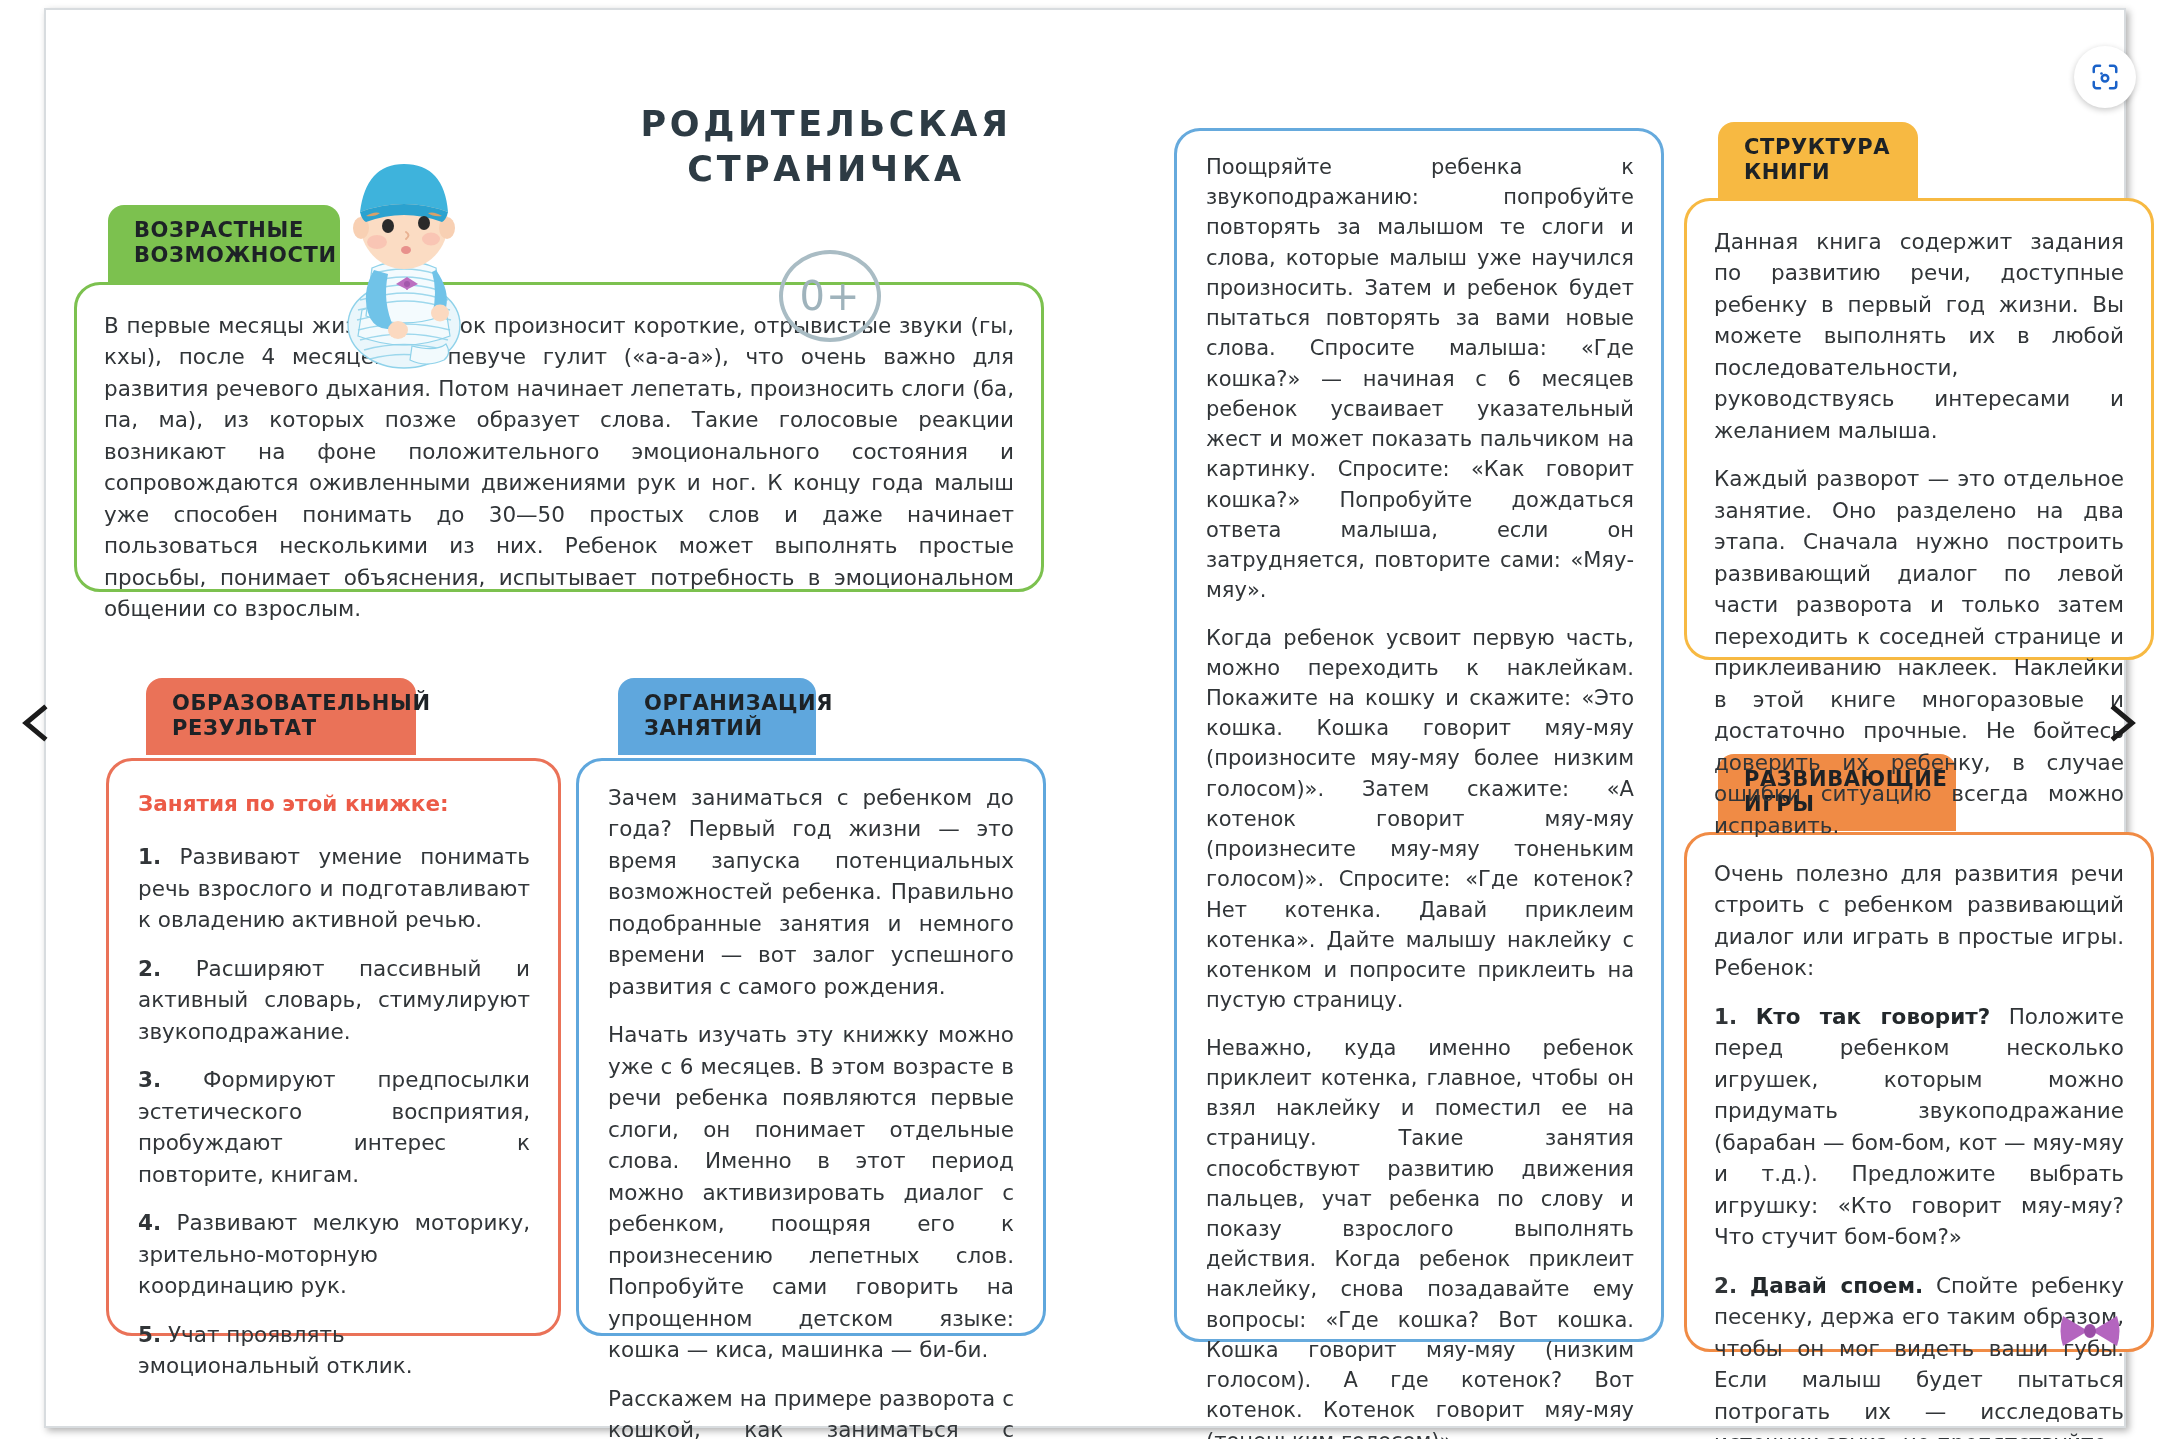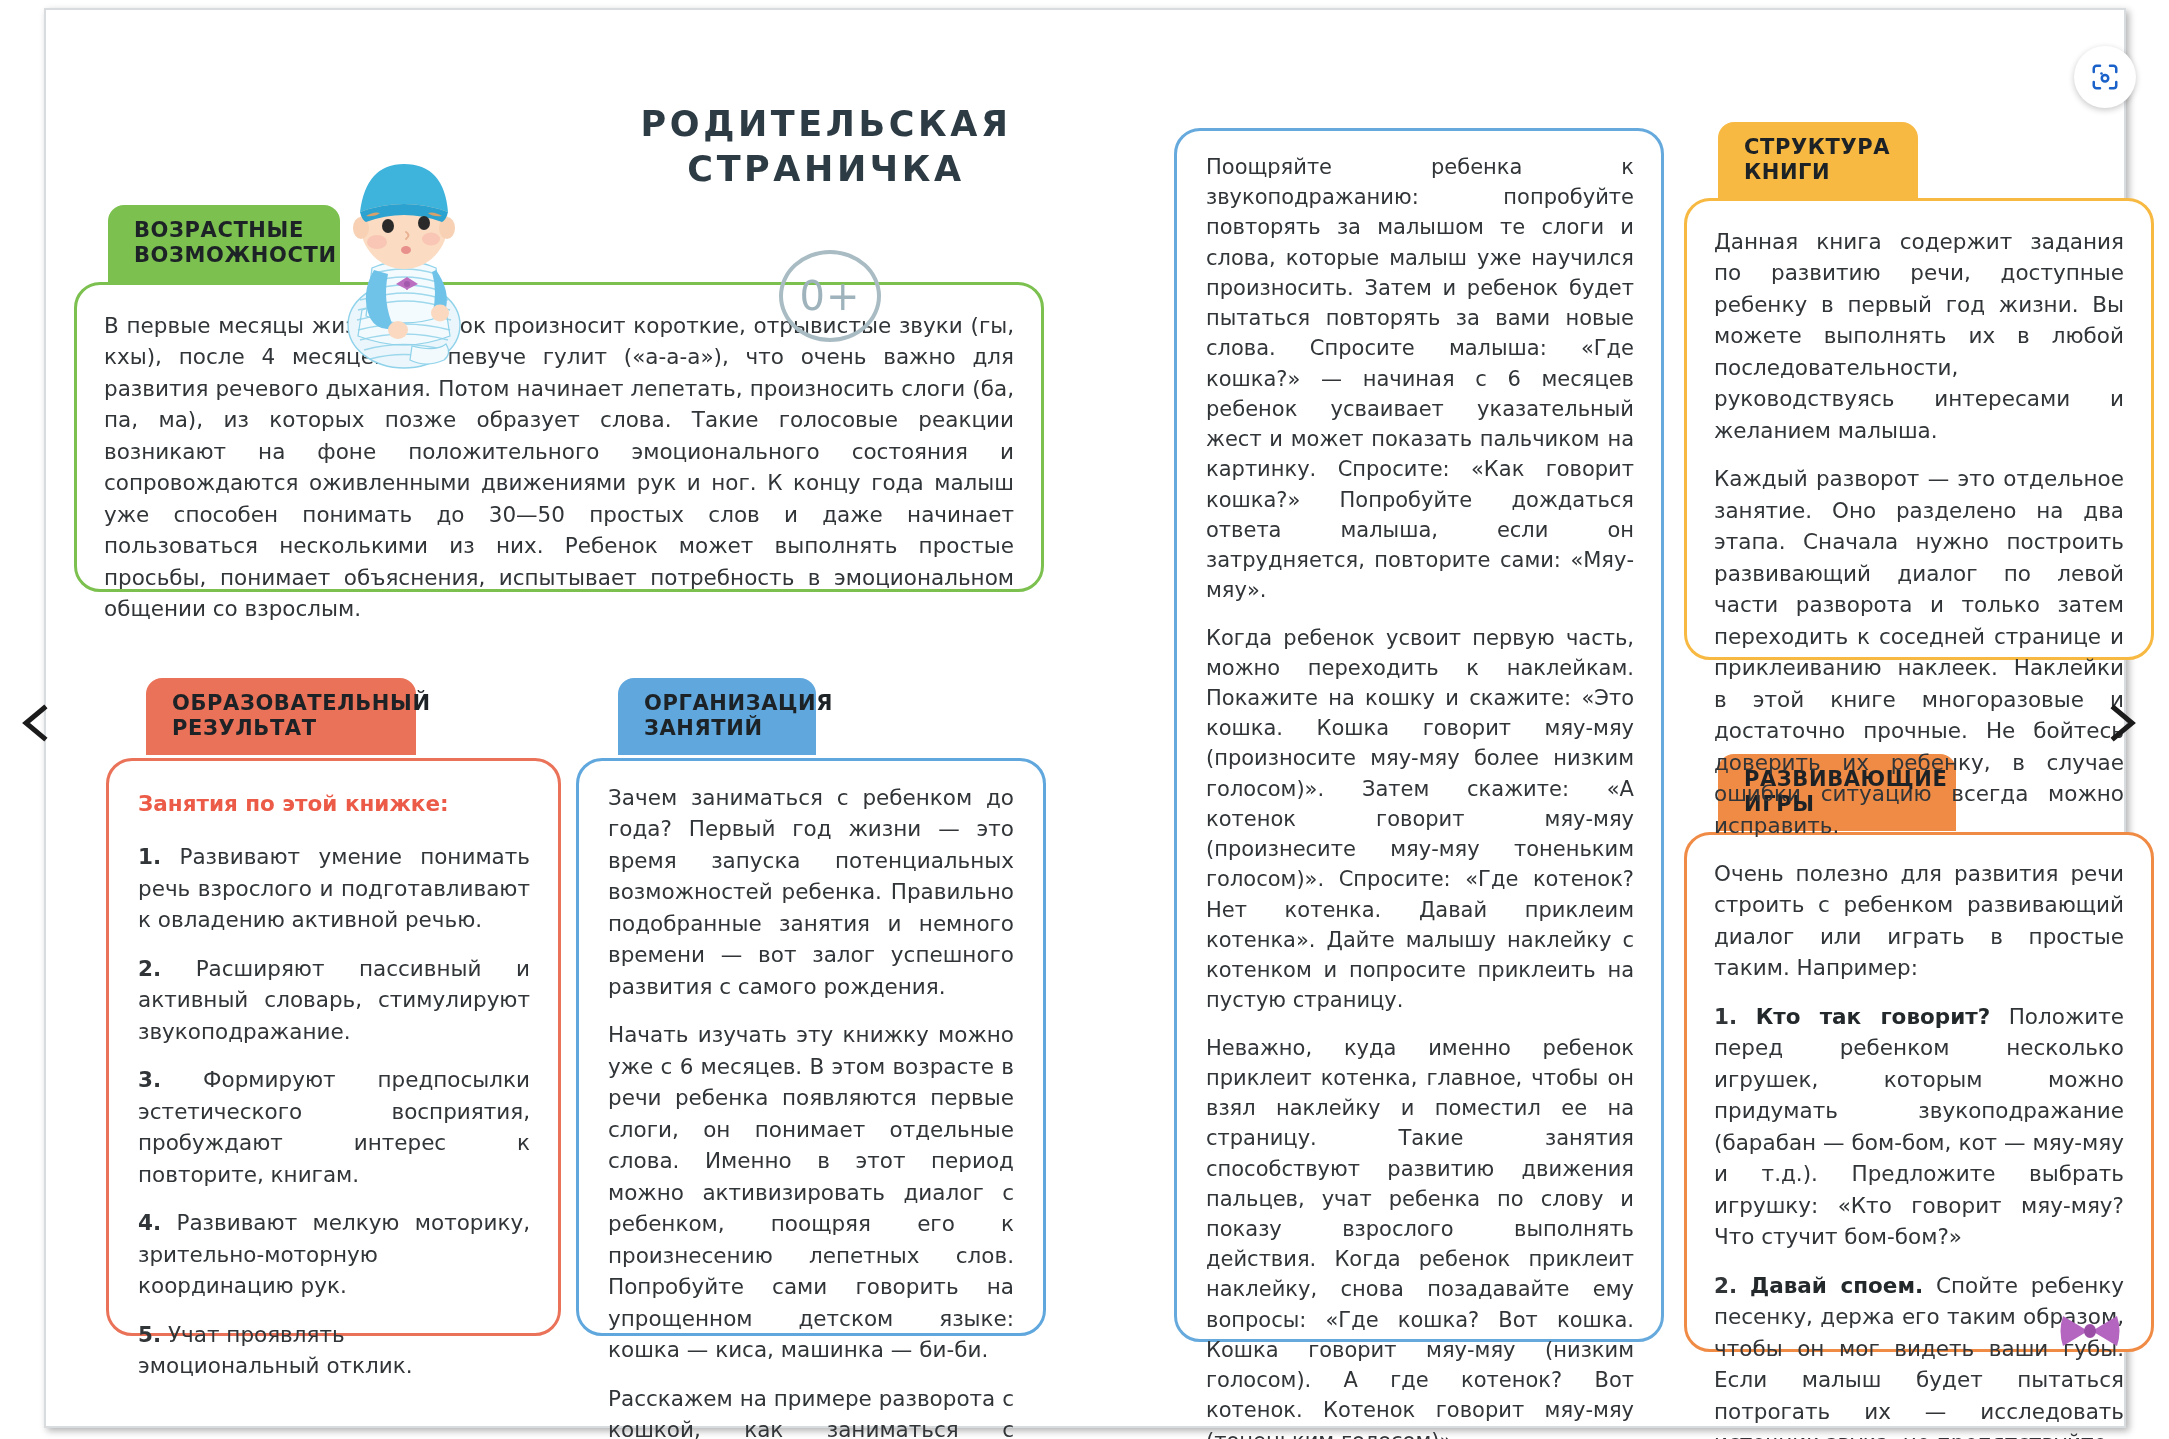--- a/index.html
+++ b/index.html
@@ -295,21 +295,21 @@
     <div class="card yellow-card" style="left:1638px; top:188px; width:470px; height:462px;"></div>
     <div class="card-body" style="left:1668px; top:216px; width:410px;">
       <p>Данная книга содержит задания по развитию речи, доступные ребенку в первый год жизни. Вы можете выполнять их в любой последовательности, руководствуясь интересами и желанием малыша.</p>
       <p>Каждый разворот — это отдельное занятие. Оно разделено на два этапа. Сначала нужно построить развивающий диалог по левой части разворота и только затем переходить к соседней странице и приклеиванию наклеек. Наклейки в этой книге многоразовые и достаточно прочные.  Не бойтесь доверить их ребенку, в случае ошибки ситуацию всегда можно исправить.</p>
     </div>
 
     <div class="tab orange-tab" style="left:1672px; top:744px; width:238px;">РАЗВИВАЮЩИЕ
 ИГРЫ</div>
     <div class="card orange-card" style="left:1638px; top:822px; width:470px; height:520px;"></div>
     <div class="card-body" style="left:1668px; top:848px; width:410px;">
-      <p>Очень полезно для развития речи строить с ребенком развивающий диалог или играть в простые таким. Например:</p>
+      <p>Очень полезно для развития речи строить с ребенком развивающий диалог или играть в простые игры. Ребенок:</p>
       <p>
         <span class="num">1.</span>
         <b>Кто так говорит?</b><span> Положите перед ребенком несколько игрушек, которым можно придумать звукоподражание (барабан — бом-бом, кот — мяу-мяу и т.д.). Предложите выбрать игрушку: «Кто говорит мяу-мяу? Что стучит бом-бом?»</span>
       </p>
       <p>
         <span class="num">2.</span>
         <b>Давай споем.</b><span> Спойте ребенку песенку, держа его таким образом, чтобы он мог видеть ваши губы. Если малыш будет пытаться потрогать их — исследовать источник звука, не препятствуйте.</span>
       </p>
     </div>
 

